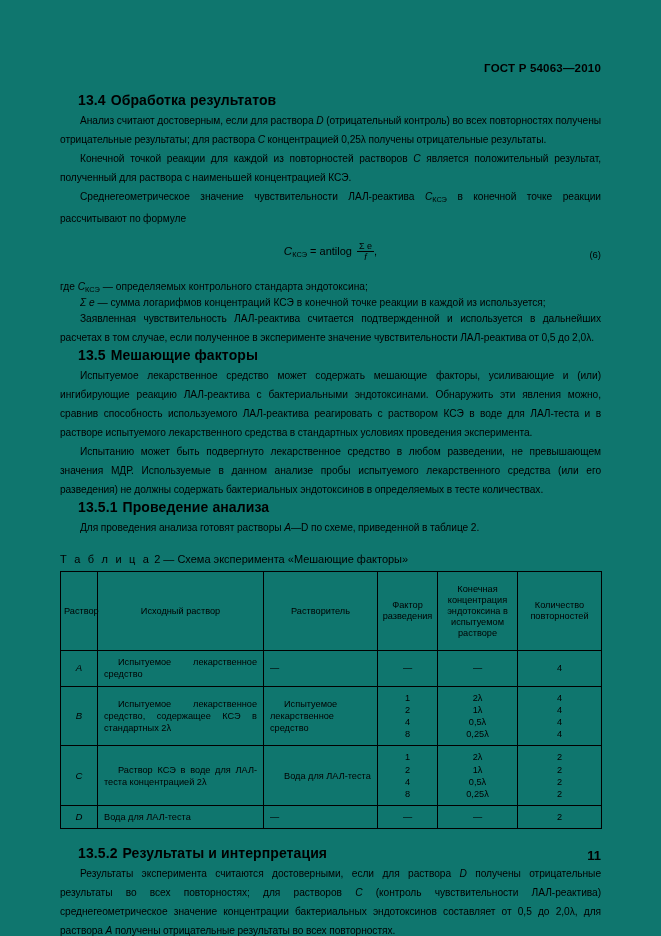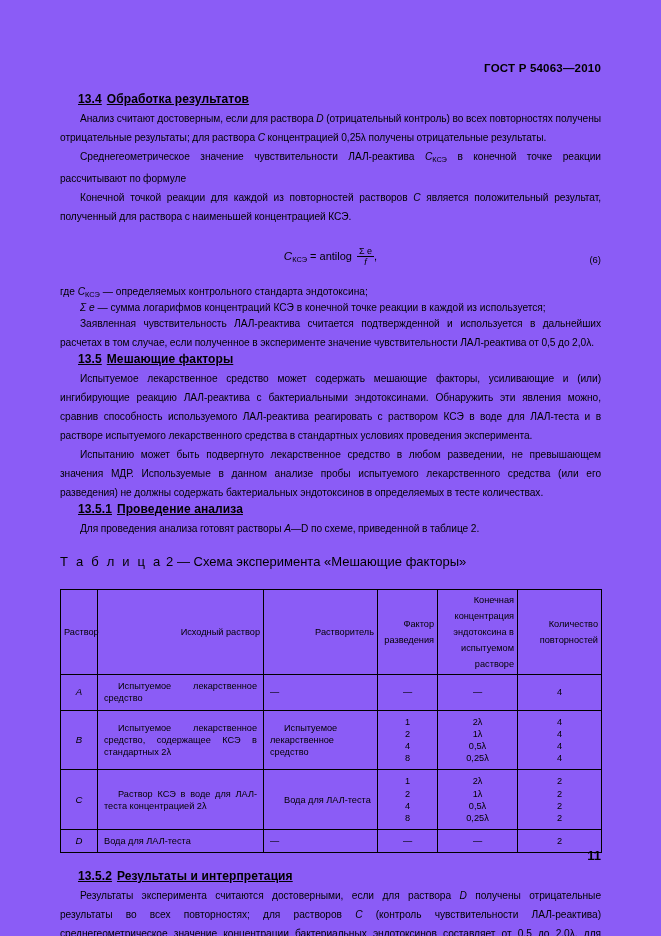--- a/index.html
+++ b/index.html
@@ -8,21 +8,21 @@
     background: #ffffff;
   }
   body {
     font-family: "Liberation Sans", sans-serif;
     color: #000000;
   }
   .page {
     position: relative;
     width: 661px;
     height: 936px;
-    background: #8b5cf6;
+    background: #0f766e;
     overflow: hidden;
   }
   .content {
     position: absolute;
     left: 60px;
     top: 0;
     width: 541px;
     height: 936px;
   }
 
@@ -38,26 +38,25 @@
   }
 
   
   .body-block {
     position: absolute;
     left: 0;
     top: 92px;
     width: 541px;
   }
   h3.sec {
-    font-size: 12px;
+    font-size: 14px;
     font-weight: bold;
     margin: 0 0 3px 0;
     padding-left: 18px;
     letter-spacing: 0.1px;
-    text-decoration: underline;
   }
   h3.sec .num {
     margin-right: 5px;
   }
   p.para {
     font-size: 10.2px;
     line-height: 19px;
     margin: 0 0 0 0;
     text-align: justify;
     text-indent: 20px;
@@ -65,21 +64,21 @@
     word-spacing: -0.2px;
   }
   p.noindent {
     text-indent: 0;
   }
   .it { font-style: italic; }
 
   
   .formula-row {
     position: relative;
-    margin-top: 21px;
+    margin-top: 14px;
     margin-bottom: 9px;
     height: 30px;
   }
   .formula {
     position: absolute;
     left: 0;
     right: 0;
     top: 0;
     text-align: center;
     font-size: 11px;
@@ -131,45 +130,45 @@
     text-align: justify;
     white-space: normal;
   }
   .wherelist .w1 { padding-left: 0px; }
   .wherelist .w2 { padding-left: 20px; }
   .wherelist .w3 { padding-left: 33px; }
   .sub-s { font-size: 7.4px; vertical-align: -2px; }
 
   
   .tbl-caption {
-    font-size: 13px;
+    font-size: 11px;
     margin-top: 16px;
-    margin-bottom: 20px;
+    margin-bottom: 6px;
     white-space: nowrap;
   }
   .tbl-caption .sp {
     letter-spacing: 2.2px;
   }
   table.scheme {
     border-collapse: collapse;
     width: 541px;
     table-layout: fixed;
     font-size: 9.2px;
   }
   table.scheme th,
   table.scheme td {
     border: 1px solid #000;
     padding: 0;
     vertical-align: middle;
   }
   table.scheme thead th {
     font-weight: normal;
-    text-align: right;
+    text-align: center;
     height: 74px;
-    line-height: 16px;
+    line-height: 11px;
     padding: 2px 3px;
   }
   table.scheme tbody td {
     padding: 5px 6px;
     line-height: 12.2px;
   }
   td.c-letter {
     text-align: center;
     font-style: italic;
     vertical-align: top;
@@ -222,23 +221,23 @@
 
     <div class="running-head">ГОСТ Р 54063—2010</div>
 
     <div class="body-block">
 
       <h3 class="sec">
         <span class="num">13.4</span><span>Обработка результатов</span>
       </h3>
 
       <p class="para">Анализ считают достоверным, если для раствора <i>D</i> (отрицательный контроль) во всех повторностях получены отрицательные результаты; для раствора <i>C</i> концентрацией 0,25λ получены отрицательные результаты.</p>
+      <p class="para">Конечной точкой реакции для каждой из повторностей растворов <i>C</i> является положительный результат, полученный для раствора с наименьшей концентрацией КСЭ.</p>
+
       <p class="para"><span>Среднегеометрическое значение чувствительности ЛАЛ-реактива <i>C</i></span><span class="sub-s">КСЭ</span><span> в конечной точке реакции рассчитывают по формуле</span></p>
-
-      <p class="para">Конечной точкой реакции для каждой из повторностей растворов <i>C</i> является положительный результат, полученный для раствора с наименьшей концентрацией КСЭ.</p>
 
       <div class="formula-row">
         <div class="formula">
           <span class="fvar">C</span><span class="sub">КСЭ</span>
           <span>= antilog</span>
           <span class="frac">
             <span class="top">Σ e</span>
             <span class="bot">f</span>
           </span><span>,</span>
         </div>

